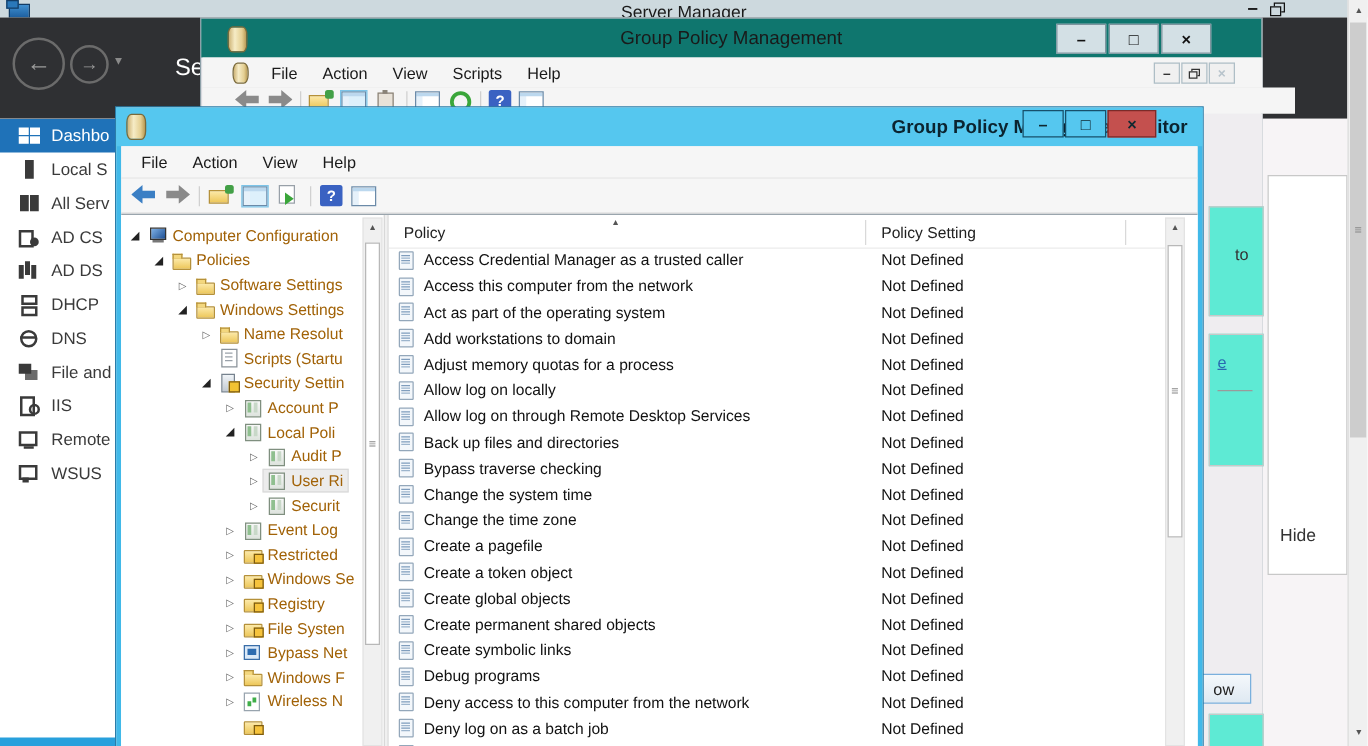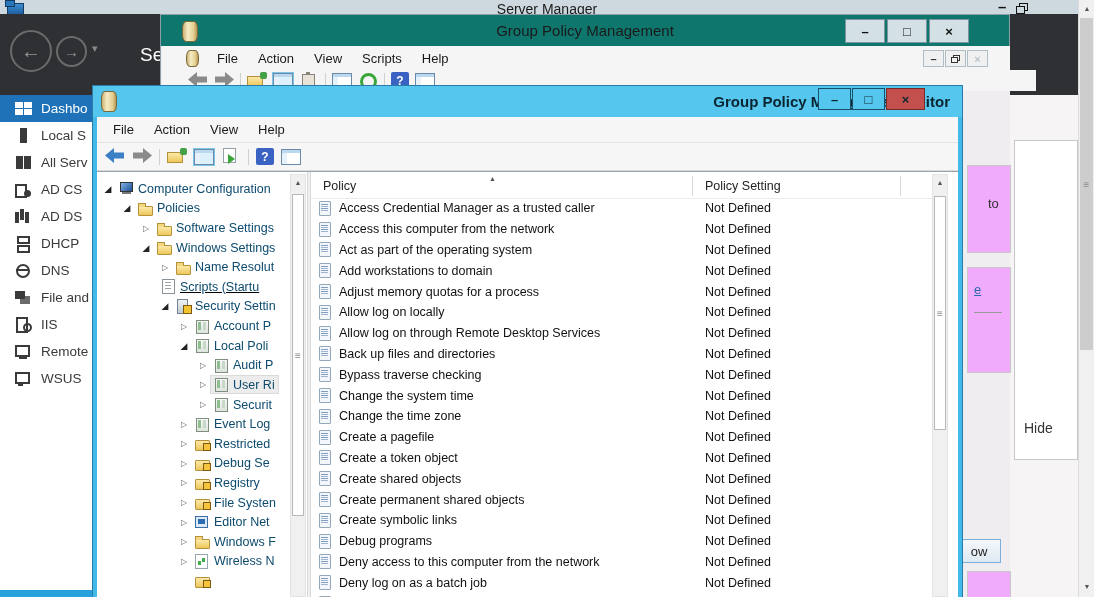--- a/index.html
+++ b/index.html
@@ -77,21 +77,21 @@
   .i-folderplus::after{content:"";position:absolute;right:0;top:0;width:7px;height:7px;background:#43a047;border-radius:2px}
   .i-panel{box-sizing:border-box;width:20px;height:16px;border:1px solid #6b8aa8;background:#fff;box-shadow:inset 0 3px 0 #bcd8ee,inset 5px 0 0 #e6f1fa}
   .tb-active{outline:1px solid #7cc4e8;background:#ddf0fb}
   .i-clip::before{content:"";position:absolute;left:3px;top:2px;width:11px;height:13px;background:#e8e2d8;border:1px solid #8a8378}
   .i-clip::after{content:"";position:absolute;left:7px;top:0;width:4px;height:3px;background:#8a8378}
   .i-export::before{content:"";position:absolute;left:2px;top:0;width:11px;height:13px;background:#fff;border:1px solid #98a0a8}
   .i-export::after{content:"";position:absolute;left:7px;top:6px;width:0;height:0;border-left:7px solid #3aa63a;border-top:5px solid transparent;border-bottom:5px solid transparent}
   .i-refresh::before{content:"";position:absolute;left:2px;top:1px;width:11px;height:11px;border:3px solid #3aa63a;border-radius:50%}
   .i-help{width:18px;height:17px;background:#3a62c2;color:#fff;display:flex;align-items:center;justify-content:center;font-size:12px;font-weight:bold;border-radius:2px}
   .gpm-body{position:absolute;left:1px;top:76px;width:848px;height:511px;background:#efedf0}
-  .gpm-card{position:absolute;background:#f0abfc;border:1px solid #c8c8c8}
+  .gpm-card{position:absolute;background:#5eead4;border:1px solid #c8c8c8}
   .frag-to{position:absolute;font-size:13px;color:#333}
   .frag-link{position:absolute;font-size:13px;color:#2a6ab0;text-decoration:underline}
   .frag-hr{position:absolute;height:1px;background:#9a9a9a}
   .show-btn{position:absolute;background:linear-gradient(#f4f8fb,#dfe9f2);border:1px solid #7ab0dd;font-size:13px;color:#222;display:flex;align-items:center;justify-content:center}
 
   
   .gpme{left:93px;top:86px;width:869px;height:516px;background:#f0f0f0;border:4px solid #41b9e9;border-top:none;box-shadow:0 0 0 1px #2a7ca8;box-sizing:border-box}
   .gpme-titlebar{position:absolute;left:-4px;top:0;width:869px;height:31px;background:#55c7ef}
   .gpme-title{position:absolute;left:0;right:12px;top:7px;text-align:right;font-size:15px;color:#0b2430;font-weight:bold}
   .gpme-btn{top:2px;width:33px;height:22px;border:1px solid #17506b;background:#55c7ef;color:#102830;font-size:13px}
@@ -99,21 +99,21 @@
   .gpme-menubar{position:absolute;left:0;top:31px;width:861px;height:26px;background:#f6f6f6;border-bottom:1px solid #e3e3e3;display:flex;align-items:center;padding-left:6px;box-sizing:border-box}
   .gpme-toolbar{position:absolute;left:0;top:57px;width:861px;height:28px;background:#f6f6f6;border-bottom:1px solid #d8d8d8;display:flex;align-items:center;gap:7px;padding-left:8px;box-sizing:border-box}
   .gpme-content{position:absolute;left:0;top:85px;width:861px;height:427px;background:#fff;border-top:1px solid #9aa5ad}
   .tree-pane{position:absolute;left:0;top:0;width:210px;height:100%;background:#fff;overflow:hidden}
   .tree-rows{position:absolute;left:0;top:7px;width:193px;overflow:hidden}
   .trow{height:19.62px;display:flex;align-items:center;white-space:nowrap}
   .tw{width:14px;flex:none;text-align:center;font-size:8px;color:#666}
   .tw.st-expanded{font-size:9px;color:#222}
   .tsel{display:flex;align-items:center;padding:1px 3px 1px 1px;border:1px solid transparent}
   .tsel.sel{background:#ececec;border-color:#dadada}
-  .tl{font-size:12.5px;color:#0c4a6e;margin-left:3px}
+  .tl{font-size:12.5px;color:#a16207;margin-left:3px}
   .tree-scroll{position:absolute;left:193px;top:2px;width:16px;height:423px;background:#f0f0f0;border:1px solid #e3e3e3;box-sizing:border-box}
   .tree-scroll .arr{position:absolute;left:0;width:14px;text-align:center;font-size:7px;color:#555}
   .tree-thumb{position:absolute;left:1px;top:19px;width:12px;height:322px;background:#fff;border:1px solid #b8b8b8;box-sizing:border-box;display:flex;align-items:center;justify-content:center;color:#8a8a8a;font-size:10px}
   .splitter{position:absolute;left:210px;top:0;width:4px;height:100%;background:#f0f0f0;border-left:1px solid #d8d8d8;border-right:1px solid #d8d8d8;box-sizing:border-box}
   .list-pane{position:absolute;left:214px;top:0;width:647px;height:100%;background:#fff;overflow:hidden}
   .list-header{position:absolute;left:0;top:2px;width:621px;height:24px;background:#fff;border-bottom:1px solid #ececec}
   .col-label{position:absolute;top:5px;font-size:12.5px;color:#222}
   .col-sep{position:absolute;top:2px;width:1px;height:20px;background:#d9d9d9}
   .sort-arrow{position:absolute;left:178px;top:1px;font-size:7px;color:#555}
   .list-rows{position:absolute;left:0;top:26px;width:621px;overflow:hidden}
@@ -355,21 +355,21 @@
                 <span class="tl">Windows Settings</span>
               </span>
   </div>
             <div class="trow" style="padding-left: 61px;">
     <span class="tw st-collapsed">▷</span>
     <span class="tsel">
                 <span class="ic ic-folder"></span>
                 <span class="tl">Name Resolut</span>
               </span>
   </div>
-            <div class="trow" style="padding-left: 46px; text-decoration: underline;">
+            <div class="trow" style="padding-left: 61px;">
     <span class="tw st-none"></span>
     <span class="tsel">
                 <span class="ic ic-script"></span>
                 <span class="tl">Scripts (Startu</span>
               </span>
   </div>
             <div class="trow" style="padding-left: 61px;">
     <span class="tw st-expanded">◢</span>
     <span class="tsel">
                 <span class="ic ic-server-lock"></span>
@@ -422,42 +422,42 @@
     <span class="tw st-collapsed">▷</span>
     <span class="tsel">
                 <span class="ic ic-folder-lock"></span>
                 <span class="tl">Restricted</span>
               </span>
   </div>
             <div class="trow" style="padding-left: 80px;">
     <span class="tw st-collapsed">▷</span>
     <span class="tsel">
                 <span class="ic ic-folder-lock"></span>
-                <span class="tl">Debug Se</span>
+                <span class="tl">Windows Se</span>
               </span>
   </div>
             <div class="trow" style="padding-left: 80px;">
     <span class="tw st-collapsed">▷</span>
     <span class="tsel">
                 <span class="ic ic-folder-lock"></span>
                 <span class="tl">Registry</span>
               </span>
   </div>
             <div class="trow" style="padding-left: 80px;">
     <span class="tw st-collapsed">▷</span>
     <span class="tsel">
                 <span class="ic ic-folder-lock"></span>
                 <span class="tl">File Systen</span>
               </span>
   </div>
             <div class="trow" style="padding-left: 80px;">
     <span class="tw st-collapsed">▷</span>
     <span class="tsel">
                 <span class="ic ic-wired"></span>
-                <span class="tl">Editor Net</span>
+                <span class="tl">Bypass Net</span>
               </span>
   </div>
             <div class="trow" style="padding-left: 80px;">
     <span class="tw st-collapsed">▷</span>
     <span class="tsel">
                 <span class="ic ic-folder"></span>
                 <span class="tl">Windows F</span>
               </span>
   </div>
             <div class="trow" style="padding-left: 80px;">
@@ -554,21 +554,21 @@
     <span class="pol">Create a pagefile</span>
     <span class="set">Not Defined</span>
   </div>
             <div class="lrow">
     <span class="ic ic-doc"></span>
     <span class="pol">Create a token object</span>
     <span class="set">Not Defined</span>
   </div>
             <div class="lrow">
     <span class="ic ic-doc"></span>
-    <span class="pol">Create shared objects</span>
+    <span class="pol">Create global objects</span>
     <span class="set">Not Defined</span>
   </div>
             <div class="lrow">
     <span class="ic ic-doc"></span>
     <span class="pol">Create permanent shared objects</span>
     <span class="set">Not Defined</span>
   </div>
             <div class="lrow">
     <span class="ic ic-doc"></span>
     <span class="pol">Create symbolic links</span>

